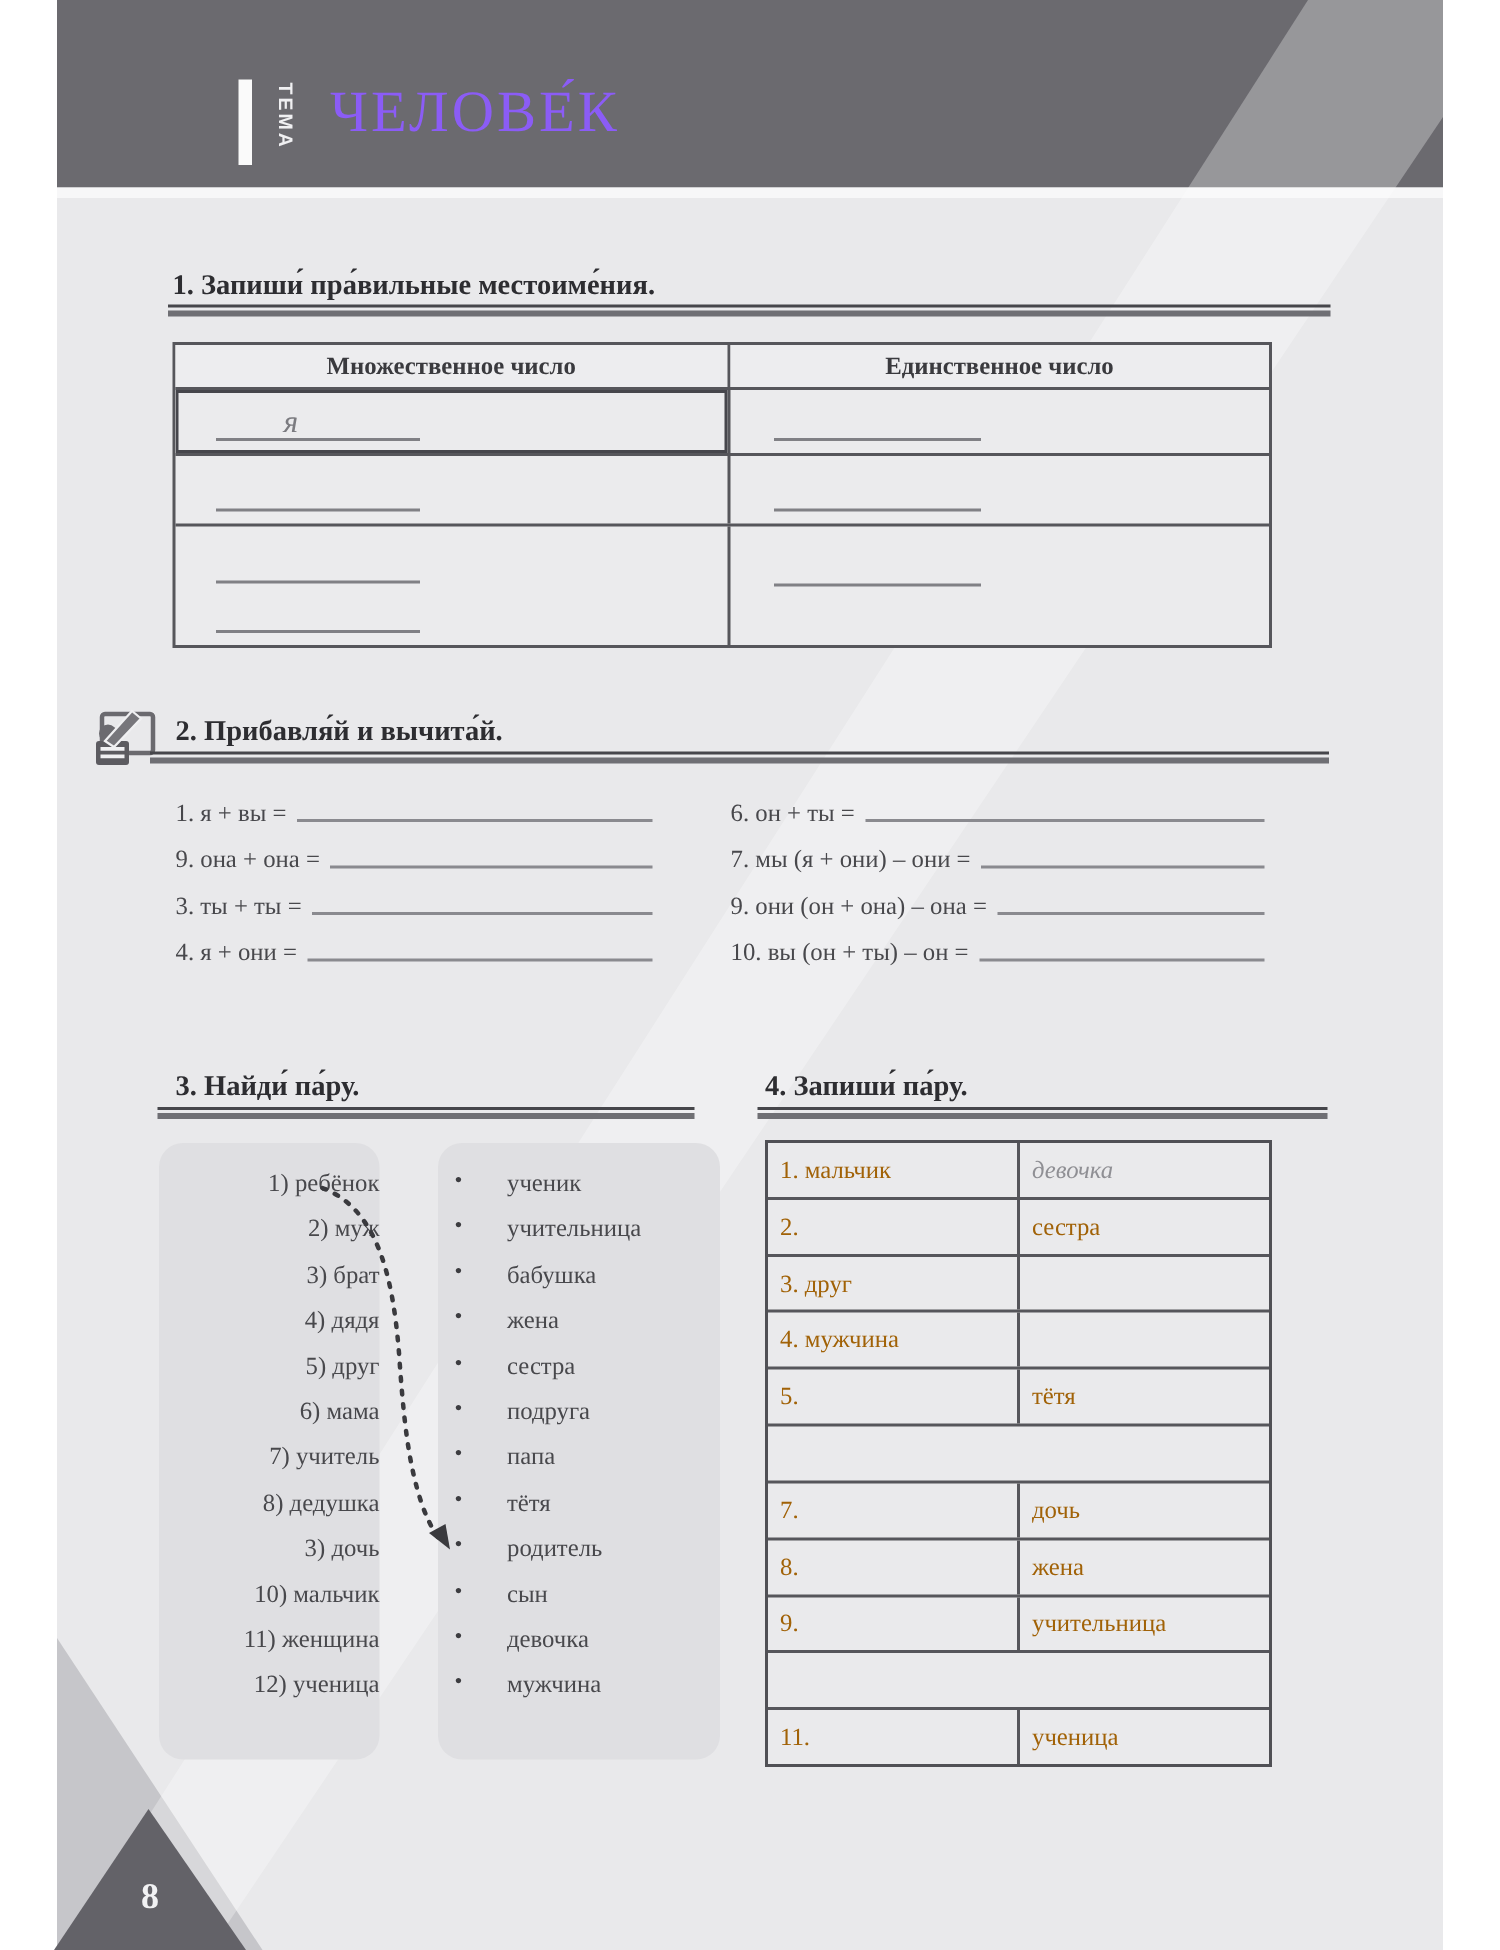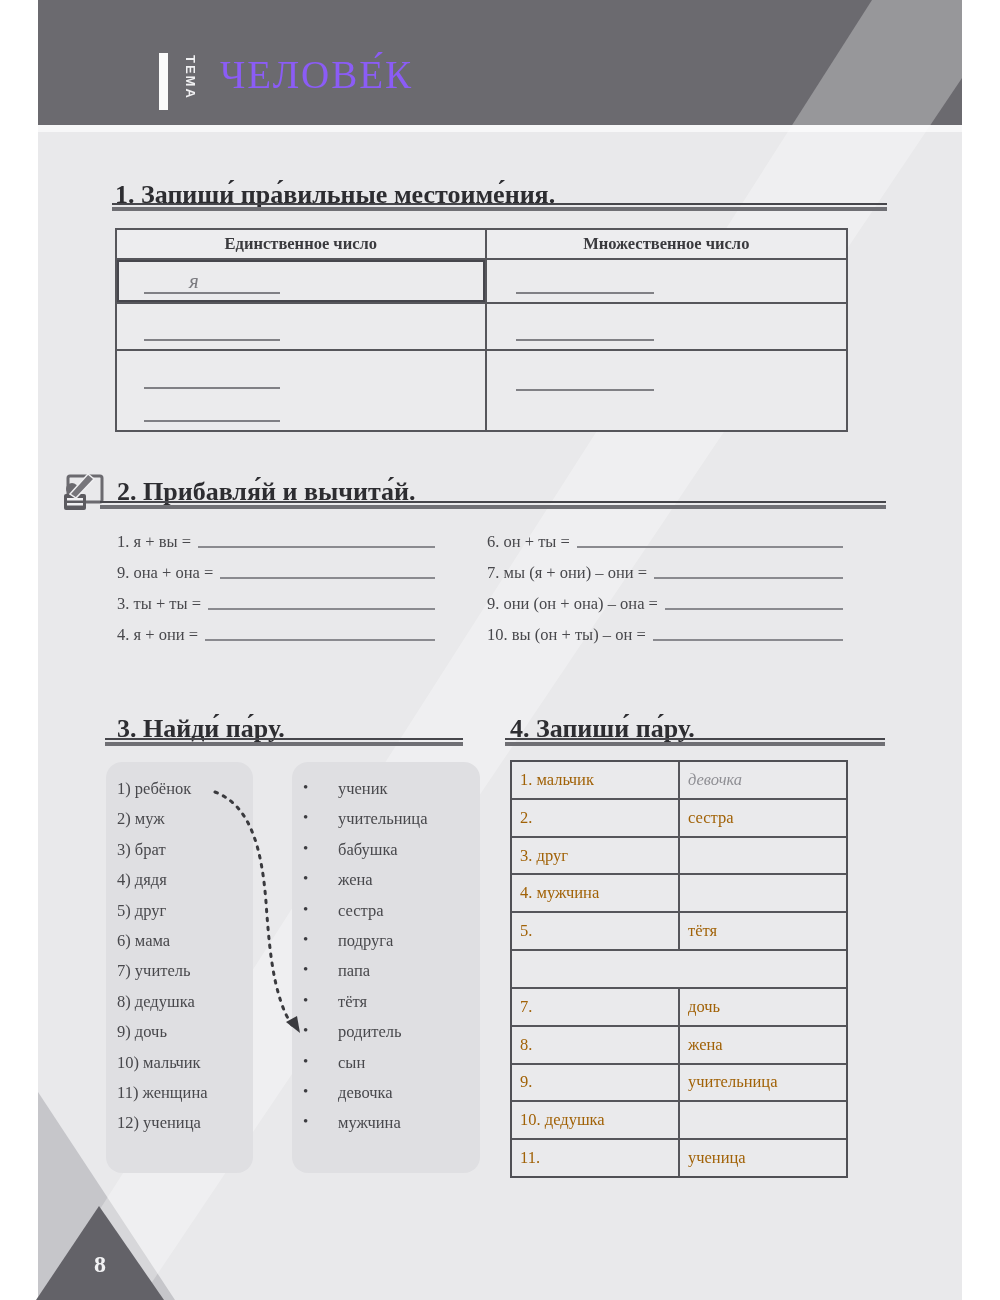--- a/index.html
+++ b/index.html
@@ -21,21 +21,21 @@
     position:absolute; left:183px; top:55px; height:56px; z-index:2;
     writing-mode:vertical-rl; text-orientation:sideways;
     font-family:"Liberation Sans", sans-serif; font-weight:bold;
     font-size:13px; letter-spacing:2px; color:#f0f0f2;
   }
   .page-title {
     position:absolute; left:220px; top:52px; z-index:2;
     font-size:39px; font-weight:normal; letter-spacing:2px; color:#8b5cf6;
   }
 
-  .sec-head { position:absolute; z-index:3; font-size:26px; font-weight:bold; color:#2d2d31; white-space:nowrap; }
+  .sec-head { position:absolute; z-index:3; font-size:19px; font-weight:bold; color:#2d2d31; white-space:nowrap; }
   .h-rule { position:absolute; z-index:3; border-top:2px solid #46464b; }
   .h-rule::after { content:""; display:block; margin-top:2px; height:4px; background:#6f6f74; }
 
   
   .t1 { position:absolute; left:115px; top:228px; width:733px; height:204px; z-index:3;
         border:2px solid #56565b; display:flex; flex-direction:column; background:#ebebed; }
   .t1-row { display:flex; border-bottom:2px solid #56565b; }
   .t1-row:last-child { border-bottom:none; }
   .t1 .c { width:50.7%; border-right:2px solid #56565b; position:relative; display:flex; flex-direction:column; justify-content:flex-end; }
   .t1 .c:last-child { width:49.3%; border-right:none; }
@@ -53,21 +53,21 @@
   .t1-r3 .c .blank.first { margin-bottom:31px; }
   .t1-r3 .c:last-child .blank { margin-bottom:39px; }
 
   
   .ex2-col { position:absolute; z-index:3; display:flex; flex-direction:column; }
   .ex2-row { height:31px; display:flex; align-items:flex-end; font-size:16.5px; color:#48484c; white-space:nowrap; }
   .ex2-row .fill { flex:1; margin:0 2px 4px 7px; border-bottom:2px solid #8a8a8f; }
 
   
   .m-box { position:absolute; top:762px; height:411px; background:#dfdfe2; border-radius:16px; z-index:2; }
-  .m-box.left { left:106px; width:147px; }
+  .m-box.left { left:106px; width:147px;text-align:right; }
   .m-box.right { left:292px; width:188px; }
   .m-list { padding:17px 0 0 11px; }
   .m-list .it { height:30.4px; font-size:16.5px; color:#48484c; white-space:nowrap; }
   .m-box.right .it { display:flex; }
   .bullet { width:14px; margin-right:21px; font-size:15px; color:#3c3c40; }
 
   
   .t4 { position:absolute; left:510px; top:760px; width:338px; height:418px; z-index:3;
         border:2.5px solid #505055; display:flex; flex-direction:column; background:#eaeaec; }
   .t4-row { flex:1; display:flex; border-bottom:2px solid #56565b; }
@@ -96,24 +96,24 @@
   <div class="tema-bar"></div>
   <div class="tema-label">ТЕМА</div>
   <div class="page-title">ЧЕЛОВЕ́К</div>
 
   <div class="sec-head" style="left:115px; top:180px;">1. Запиши́ пра́вильные местоиме́ния.</div>
   <div class="h-rule" style="left:112px; top:203px; width:775px;"></div>
 
   <div class="t1">
     <div class="t1-row t1-head">
       <div class="c">
+          <div>Множественное число</div>
+        </div>
+      <div class="c">
           <div>Единственное число</div>
-        </div>
-      <div class="c">
-          <div>Множественное число</div>
         </div>
     </div>
     <div class="t1-row t1-r1">
       <div class="c example-cell">
         <span class="hand">я</span>
         <div class="blank"></div>
       </div>
       <div class="c">
           <div class="blank"></div>
         </div>
@@ -191,21 +191,21 @@
   <div class="m-box left">
     <div class="m-list">
       <div class="it">1) ребёнок</div>
       <div class="it">2) муж</div>
       <div class="it">3) брат</div>
       <div class="it">4) дядя</div>
       <div class="it">5) друг</div>
       <div class="it">6) мама</div>
       <div class="it">7) учитель</div>
       <div class="it">8) дедушка</div>
-      <div class="it">9) дочь</div>
+      <div class="it">3) дочь</div>
       <div class="it">10) мальчик</div>
       <div class="it">11) женщина</div>
       <div class="it">12) ученица</div>
     </div>
   </div>
   <div class="m-box right">
     <div class="m-list">
       <div class="it">
           <span class="bullet">•</span>
           <span>ученик</span>
@@ -295,21 +295,20 @@
       </div>
     <div class="t4-row">
         <div class="c">8.</div>
         <div class="c">жена</div>
       </div>
     <div class="t4-row">
         <div class="c">9.</div>
         <div class="c">учительница</div>
       </div>
     <div class="t4-row">
-        <div class="c">10. дедушка</div>
         <div class="c"></div>
       </div>
     <div class="t4-row">
         <div class="c">11.</div>
         <div class="c">ученица</div>
       </div>
   </div>
 
   <svg class="overlay" viewBox="0 0 1000 1300">
     <polygon points="99,1206 164,1300 36,1300" fill="#636268"></polygon>

